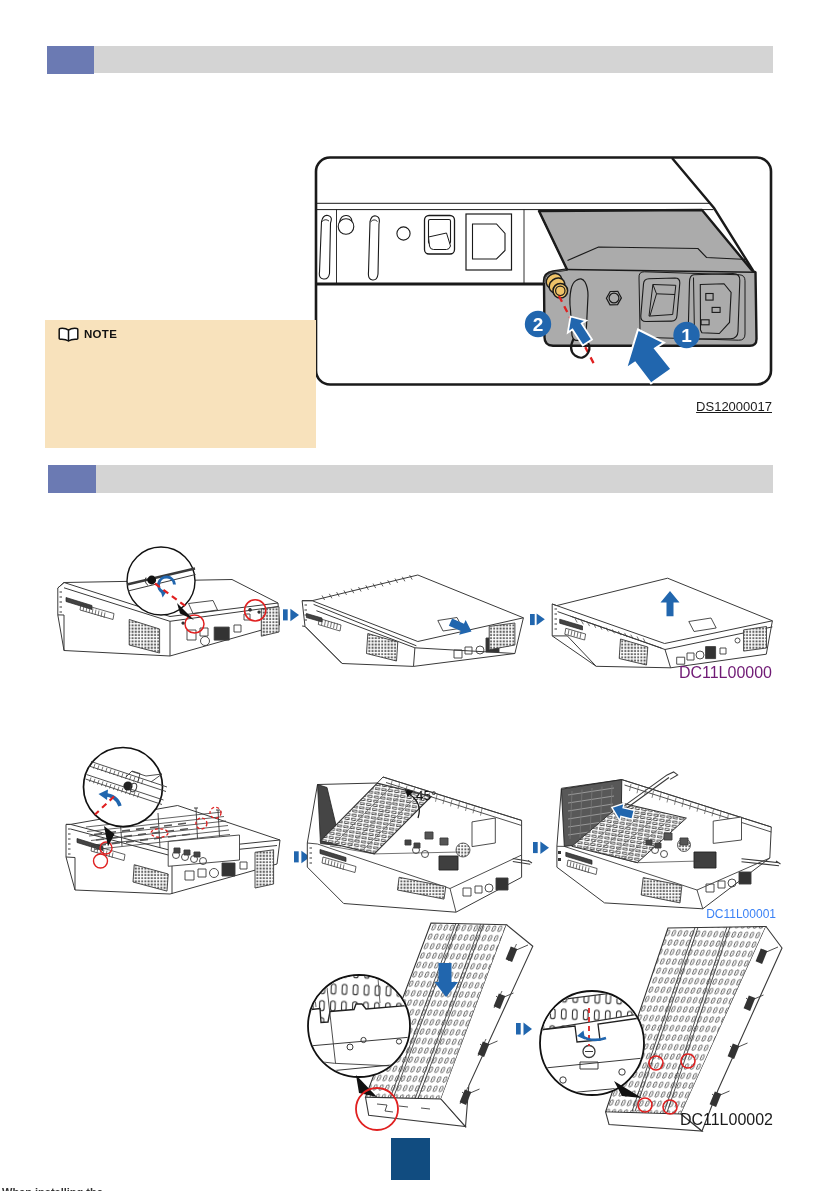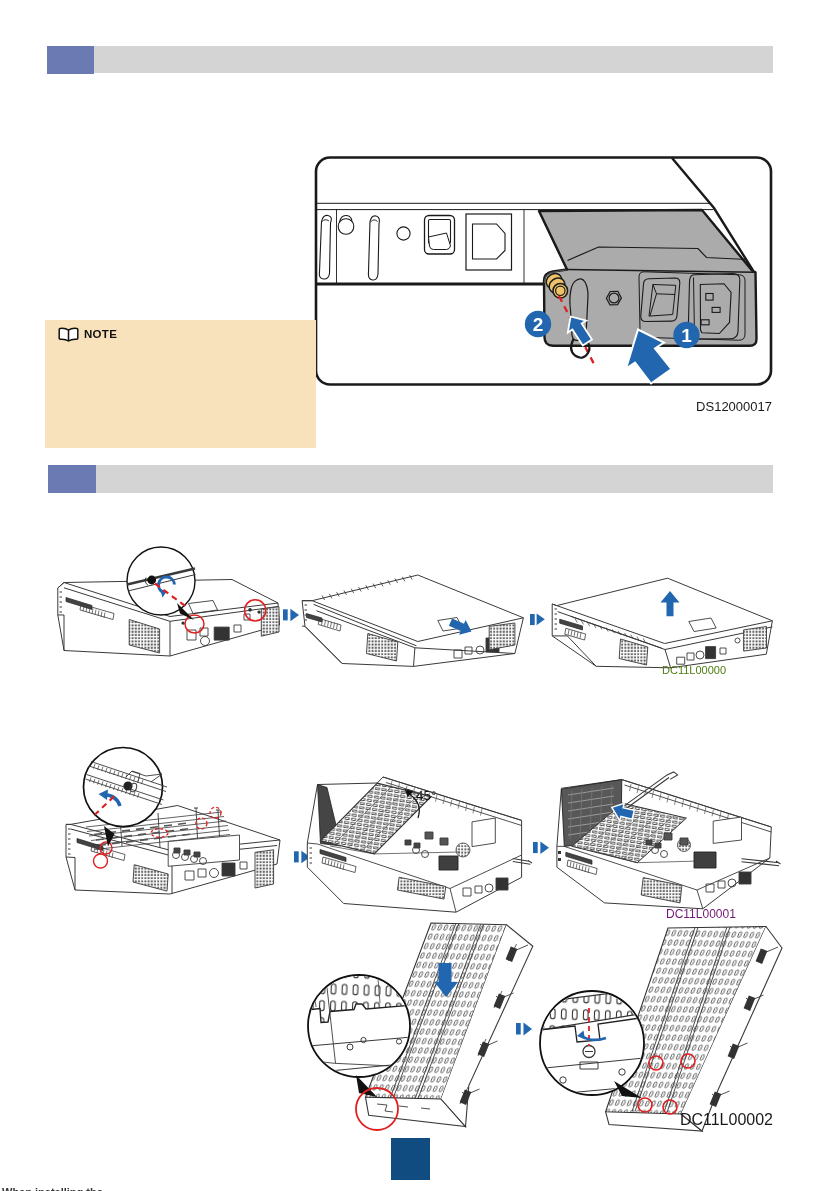--- a/index.html
+++ b/index.html
@@ -92,21 +92,21 @@
 <path d="M638 329.5 L664 342.5 L655 348.5 L671.5 369 L651 383.5 L635 362.5 L626 368.5 Z" fill="#2166ae" stroke="#ffffff" stroke-width="2"></path>
 
 <circle cx="538" cy="324" r="13.2" fill="#2166ae" stroke="none"></circle>
 <text x="538" y="330.5" font-size="19" font-weight="bold" fill="#fff" text-anchor="middle" stroke="none">2</text>
 
 <circle cx="686.5" cy="335" r="13.2" fill="#2166ae" stroke="none"></circle>
 <text x="686.5" y="341.5" font-size="19" font-weight="bold" fill="#fff" text-anchor="middle" stroke="none">1</text>
 </g>
 </svg>
 
-<div class="abs" style="left:652px;top:399px;width:120px;text-align:right;font-size:13px;color:#1a1a1a;">DS12000017</div>
+<div class="abs" style="left:652px;top:399px;width:120px;text-align:right;font-size:13px;color:#1a1a1a;text-decoration:underline;">DS12000017</div>
 
 <div class="abs" style="left:44.5px;top:320px;width:271px;height:128px;background:#f8e2bc;"></div>
 
 <svg width="22" height="16" viewBox="0 0 22 16" style="left:58px;top:327px;">
 <path d="M10.5 3.2 Q7.5 0.8 2.2 1.4 Q1.2 1.5 1.2 2.6 V11.2 Q1.2 12.3 2.4 12.2 Q7.5 11.8 10.5 14 Q13.5 11.8 18.6 12.2 Q19.8 12.3 19.8 11.2 V2.6 Q19.8 1.5 18.8 1.4 Q13.5 0.8 10.5 3.2 Z M10.5 3.2 V14" fill="#fff" stroke="#111" stroke-width="1.5"></path>
 </svg>
 
 <div class="abs" style="left:84px;top:328px;font-size:11.5px;font-weight:bold;color:#111;letter-spacing:0.3px;">NOTE</div>
 
 <div class="abs" style="left:48px;top:465px;width:725px;height:27.5px;background:#d4d4d4;"></div>
@@ -252,21 +252,21 @@
 <path d="M676.7 657.2 h8 v7 h-8 Z M687 653 h7 v7 h-7 Z"></path>
 <circle cx="700" cy="655" r="4"></circle>
 <path d="M705.6 646.6 h10 v12 h-10 Z" fill="#333"></path>
 <path d="M720 648 h6 v6 h-6 Z"></path>
 <circle cx="737.5" cy="640.5" r="2.5"></circle>
 <path d="M743.6 629.9 L766.5 626.5 L766.5 648 L743.6 651.1 Z" fill="url(#vent)"></path>
 </g>
 </g>
 </svg>
 
-<div class="abs" style="left:662px;top:664px;width:110px;text-align:left;font-size:11px;color:#4d7c0f;">DC11L00000</div>
+<div class="abs" style="left:662px;top:664px;width:110px;text-align:right;font-size:16px;color:#701a75;">DC11L00000</div>
 
 <svg width="770" height="200" viewBox="30 725 770 200" style="left:30px;top:725px;">
 <g id="row2" fill="none" stroke="#3a3a3a" stroke-width="1">
 
 <g>
 <path d="M70.6 824.4 L177.6 805.5 L280 840 L277 864 L170 894 L75 890 L66 857 L66 824.4 Z" fill="#ffffff"></path>
 <path d="M70.6 824.4 L173 851 L280 840 M70.6 829 L172 856 L172 894 M172 856 L277 845.5"></path>
 <path d="M66 824.4 L70.6 824.4 M66 857 L75 857.5 L75 890"></path>
 </g>
 
@@ -448,21 +448,21 @@
 <g stroke-width="0.9">
 <path d="M706 884 h8 v8 h-8 Z M718 881 h7 v7 h-7 Z"></path>
 <circle cx="732" cy="883" r="4"></circle>
 <path d="M739 872 h12 v12 h-12 Z" fill="#333"></path>
 </g>
 
 <path d="M741.5 858.7 L779 862.7 M741.5 861.7 L779 865.7 M776 861 l4.5 3" stroke-width="1.1"></path>
 </g>
 </svg>
 
-<div class="abs" style="left:666px;top:907px;width:110px;font-size:12px;color:#701a75;">DC11L00001</div>
+<div class="abs" style="left:666px;top:907px;width:110px;text-align:right;font-size:12px;color:#3b82f6;">DC11L00001</div>
 
 <svg width="530" height="230" viewBox="285 912 530 230" style="left:285px;top:912px;">
 <defs>
 
 <pattern id="tslot" width="6" height="9.5" patternUnits="userSpaceOnUse" patternTransform="rotate(1.4) skewX(-20.6)">
 <rect width="6" height="9.5" fill="#ffffff"></rect>
 <rect x="1.5" y="1.6" width="2.6" height="5.6" rx="1.3" fill="none" stroke="#444" stroke-width="0.8"></rect>
 </pattern>
 <pattern id="tslot2" width="11" height="17" patternUnits="userSpaceOnUse" patternTransform="rotate(2)">
 <rect width="11" height="17" fill="#ffffff"></rect>

